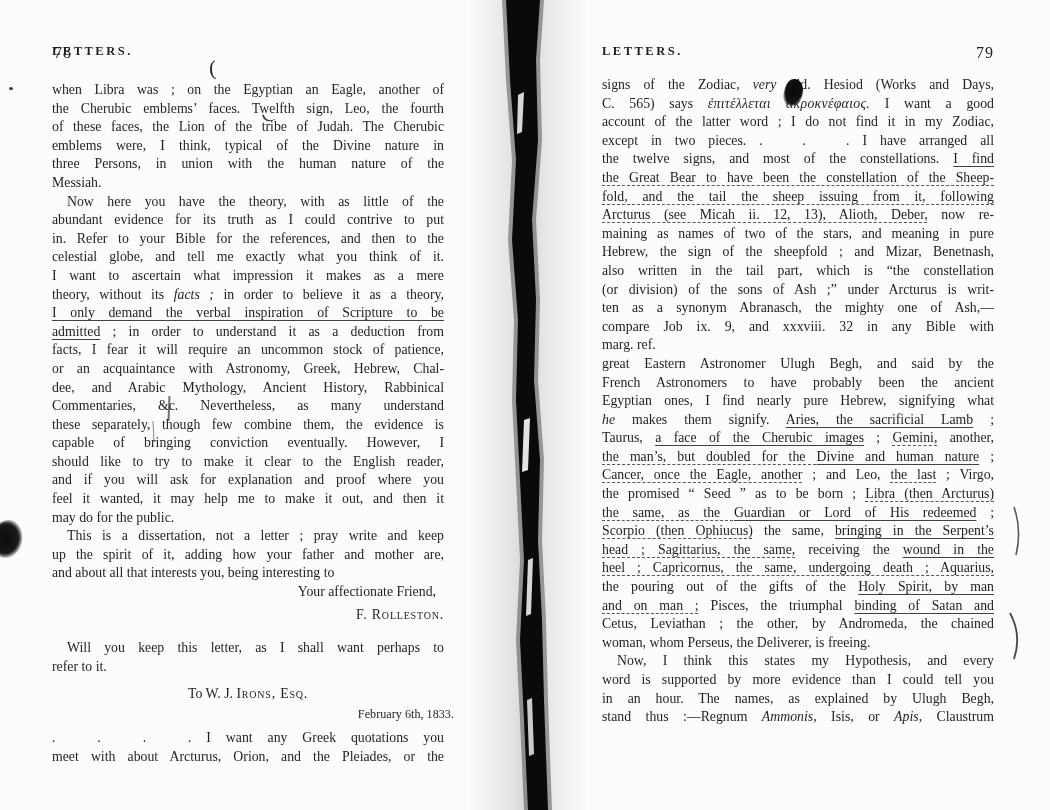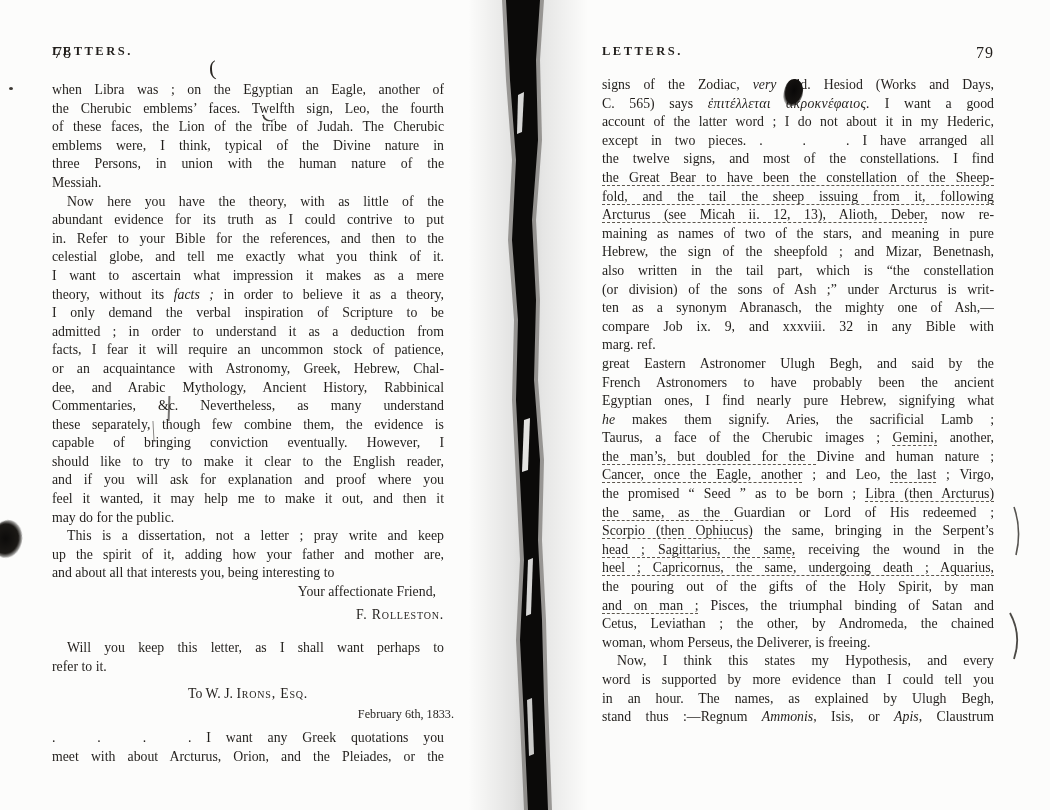--- a/index.html
+++ b/index.html
@@ -40,21 +40,21 @@
   .blk.gap8  { margin-top:9px; }
   .blk.gap6  { margin-top:7px; }
   .blk.gap2  { margin-top:2px; }
   .blk.date  { margin-right:-10px; }
   .blk.date .line { font-size:12.2px; height:16px; line-height:16px; }
 
   .it { font-style:italic; }
   .gk { font-style:italic; letter-spacing:0.3px; }
   .sc { font-variant:small-caps; letter-spacing:0.8px; }
   .sp { word-spacing:27px; }
-  .u  { text-decoration-color:#46413b; text-decoration-thickness:1.1px; text-underline-offset:3px; }
+  .u  { text-decoration:underline; text-decoration-color:#46413b; text-decoration-thickness:1.1px; text-underline-offset:3px; }
   .ud { text-decoration:underline; text-decoration-style:dashed; text-decoration-color:#5c564d; text-decoration-thickness:1px; text-underline-offset:3px; }
 
   
   .gutter-shade {
     position:absolute; left:468px; top:0; width:120px; height:810px;
     background:linear-gradient(90deg, rgba(0,0,0,0) 0%, rgba(0,0,0,0.10) 38%,
        rgba(0,0,0,0.16) 50%, rgba(0,0,0,0.09) 62%, rgba(0,0,0,0) 100%);
   }
   .gutter-svg { position:absolute; left:498px; top:0; width:60px; height:810px; }
   .blot-left {
@@ -156,21 +156,21 @@
 
   <div class="page page-r">
     <div class="phead">
       <span class="ptitle">LETTERS.</span>
       <span class="pno">79</span>
     </div>
     <div class="pbody" id="body-right">
         <div class="blk">
           <div class="line"><span>signs of the Zodiac, </span><span class="it">very</span><span> old.  Hesiod (Works and Days,</span></div>
           <div class="line"><span>C. 565) says </span><span class="gk">ἐπιτέλλεται ἀκροκνέφαιος.</span><span>  I want a good</span></div>
-          <div class="line"><span>account of the latter word ; I do not about it in my Hederic,</span></div>
+          <div class="line"><span>account of the latter word ; I do not find it in my Zodiac,</span></div>
           <div class="line"><span>except in two pieces. </span><span class="sp">. . .</span><span> I have arranged all</span></div>
           <div class="line"><span>the twelve signs, and most of the constellations.  </span><span class="u">I find</span></div>
           <div class="line"><span class="ud">the Great Bear to have been the constellation of the Sheep-</span></div>
           <div class="line"><span class="ud">fold, and the tail the sheep issuing from it, following</span></div>
           <div class="line"><span class="ud">Arcturus (see Micah ii. 12, 13), Alioth, Deber,</span><span> now re-</span></div>
           <div class="line"><span>maining as names of two of the stars, and meaning in pure</span></div>
           <div class="line"><span>Hebrew, the sign of the sheepfold ; and Mizar, Benetnash,</span></div>
           <div class="line"><span>also written in the tail part, which is “the constellation</span></div>
           <div class="line"><span>(or division) of the sons of Ash ;” under Arcturus is writ-</span></div>
           <div class="line"><span>ten as a synonym Abranasch, the mighty one of Ash,—</span></div>

